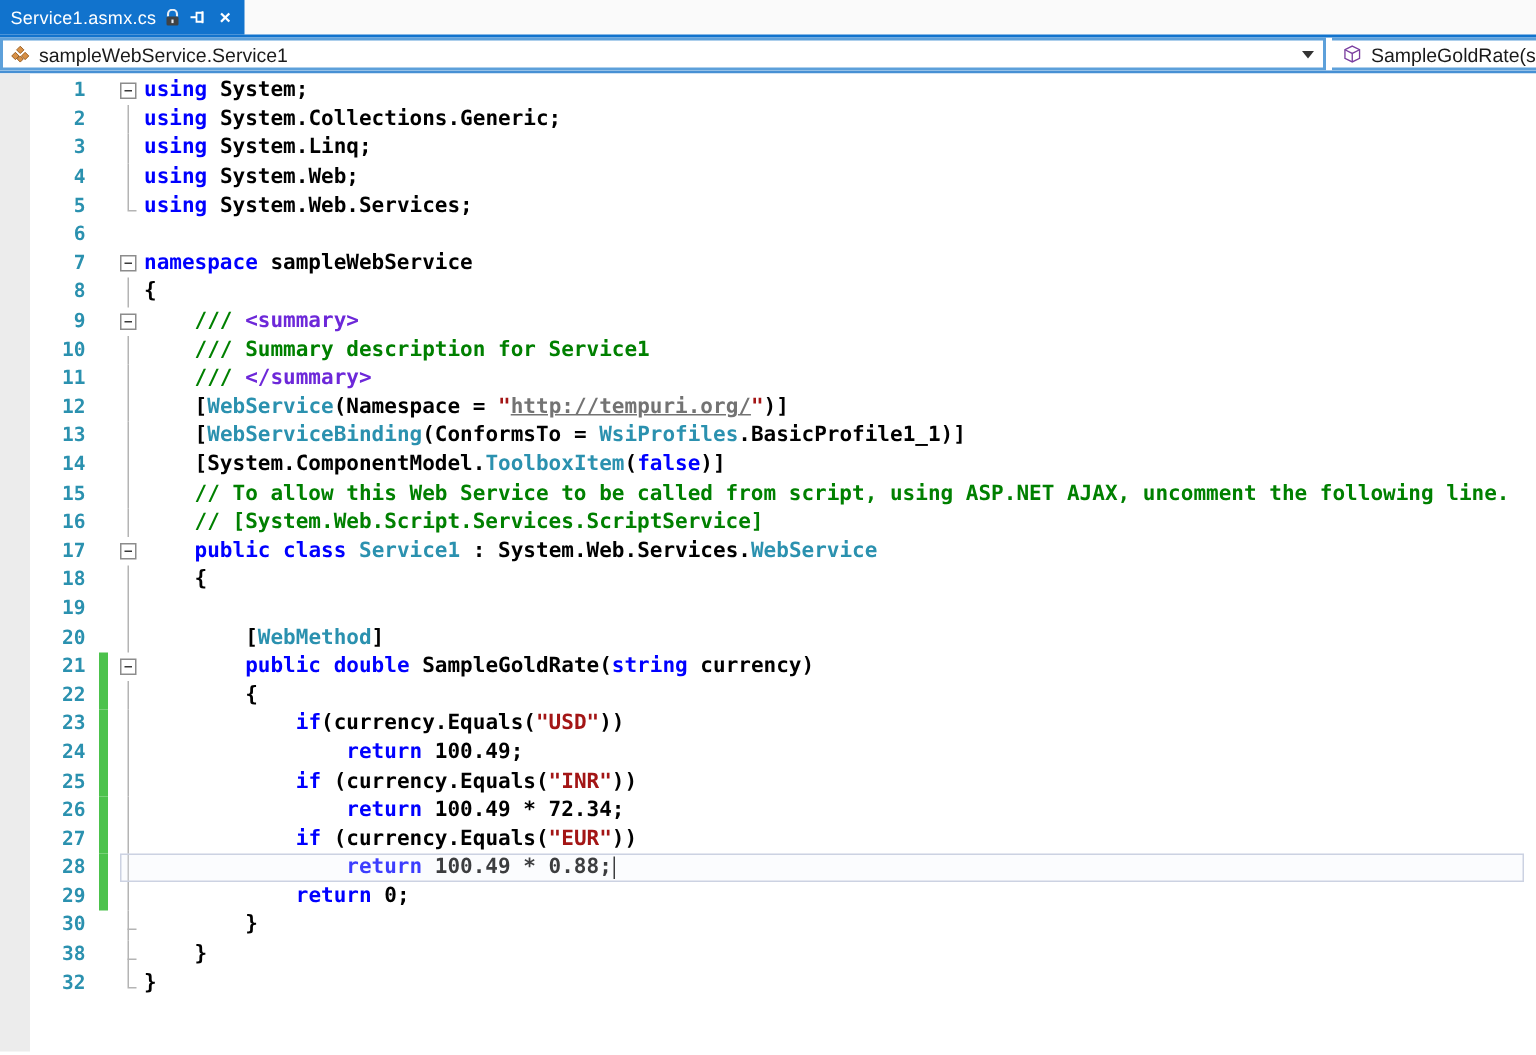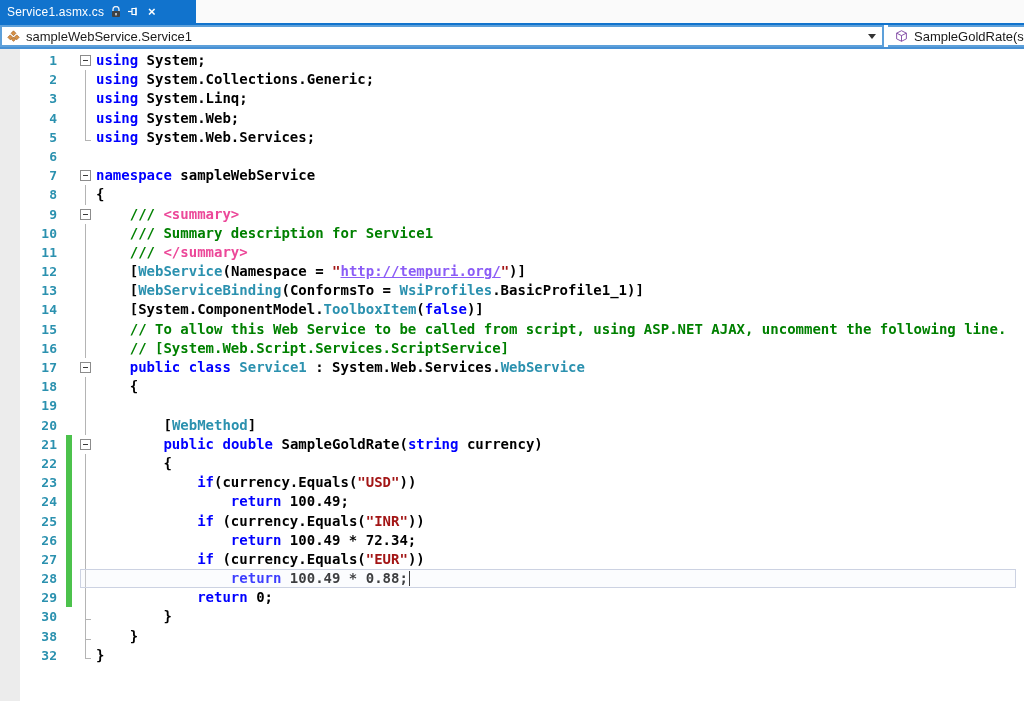--- a/index.html
+++ b/index.html
@@ -3,21 +3,21 @@
 <meta charset="utf-8">
 <style>
   html,body{margin:0;padding:0;}
   body{
     width:1024px;height:703px;overflow:hidden;background:#ffffff;
     font-family:"Liberation Sans",sans-serif;position:relative;
   }
   
   .tabstrip{height:23px;background:#fafafa;border-bottom:2px solid #1173cd;position:relative;}
   .tab{
-    position:absolute;left:0;top:0;width:196px;height:23px;background:#1173cd;color:#fff;
+    position:absolute;left:0;top:0;width:163px;height:23px;background:#1173cd;color:#fff;
     display:flex;align-items:center;padding:0 7px;box-sizing:border-box;font-size:12px;gap:5px;
   }
   .tab-title{white-space:nowrap;letter-spacing:.2px;}
   .tab-ico{display:flex;align-items:center;justify-content:center;width:13px;height:14px;}
   .tab-close{color:#fff;font-size:13px;font-weight:bold;line-height:13px;}
   
   .navbar{height:24px;display:flex;align-items:stretch;background:#fff;border-bottom:2px solid #4790d4;box-sizing:border-box;}
   .combo{
     flex:0 0 884px;box-sizing:border-box;border:2px solid #5da0da;background:#fff;
     display:flex;align-items:center;padding-left:5px;
@@ -47,23 +47,23 @@
   .fold-v::before{content:'';position:absolute;left:7px;top:0;bottom:0;width:1px;background:#b4b4b4;}
   .fold-end::before{content:'';position:absolute;left:7px;top:0;height:12px;width:1px;background:#b4b4b4;}
   .fold-end::after{content:'';position:absolute;left:7px;top:12px;width:6px;height:1px;background:#b4b4b4;}
   .fold-endv::before{content:'';position:absolute;left:7px;top:0;bottom:0;width:1px;background:#b4b4b4;}
   .fold-endv::after{content:'';position:absolute;left:7px;top:12px;width:6px;height:1px;background:#b4b4b4;}
   .code{padding-left:2px;white-space:pre;color:#000;}
   .k{color:#0000ff;}
   .t{color:#2b91af;}
   .s{color:#a31515;}
   .c{color:#008000;}
-  .x{color:#ec4899;}
+  .x{color:#6d28d9;}
   .p{color:#000000;}
-  .u{color:#8b5cf6;text-decoration:underline;text-align:center;}
+  .u{color:#737373;text-decoration:underline;text-align:center;}
   .caret{display:inline-block;width:1px;height:15px;background:#000;vertical-align:text-bottom;margin-left:1px;}
   .curbox{position:absolute;left:80px;right:8px;top:0;bottom:0;border:1px solid #ccd2e2;pointer-events:none;background:rgba(240,243,250,0.25);}
 </style>
 </head>
 <body>
 
 <div class="tabstrip">
   <div class="tab">
     <span class="tab-title">Service1.asmx.cs</span>
     <span class="tab-ico">

